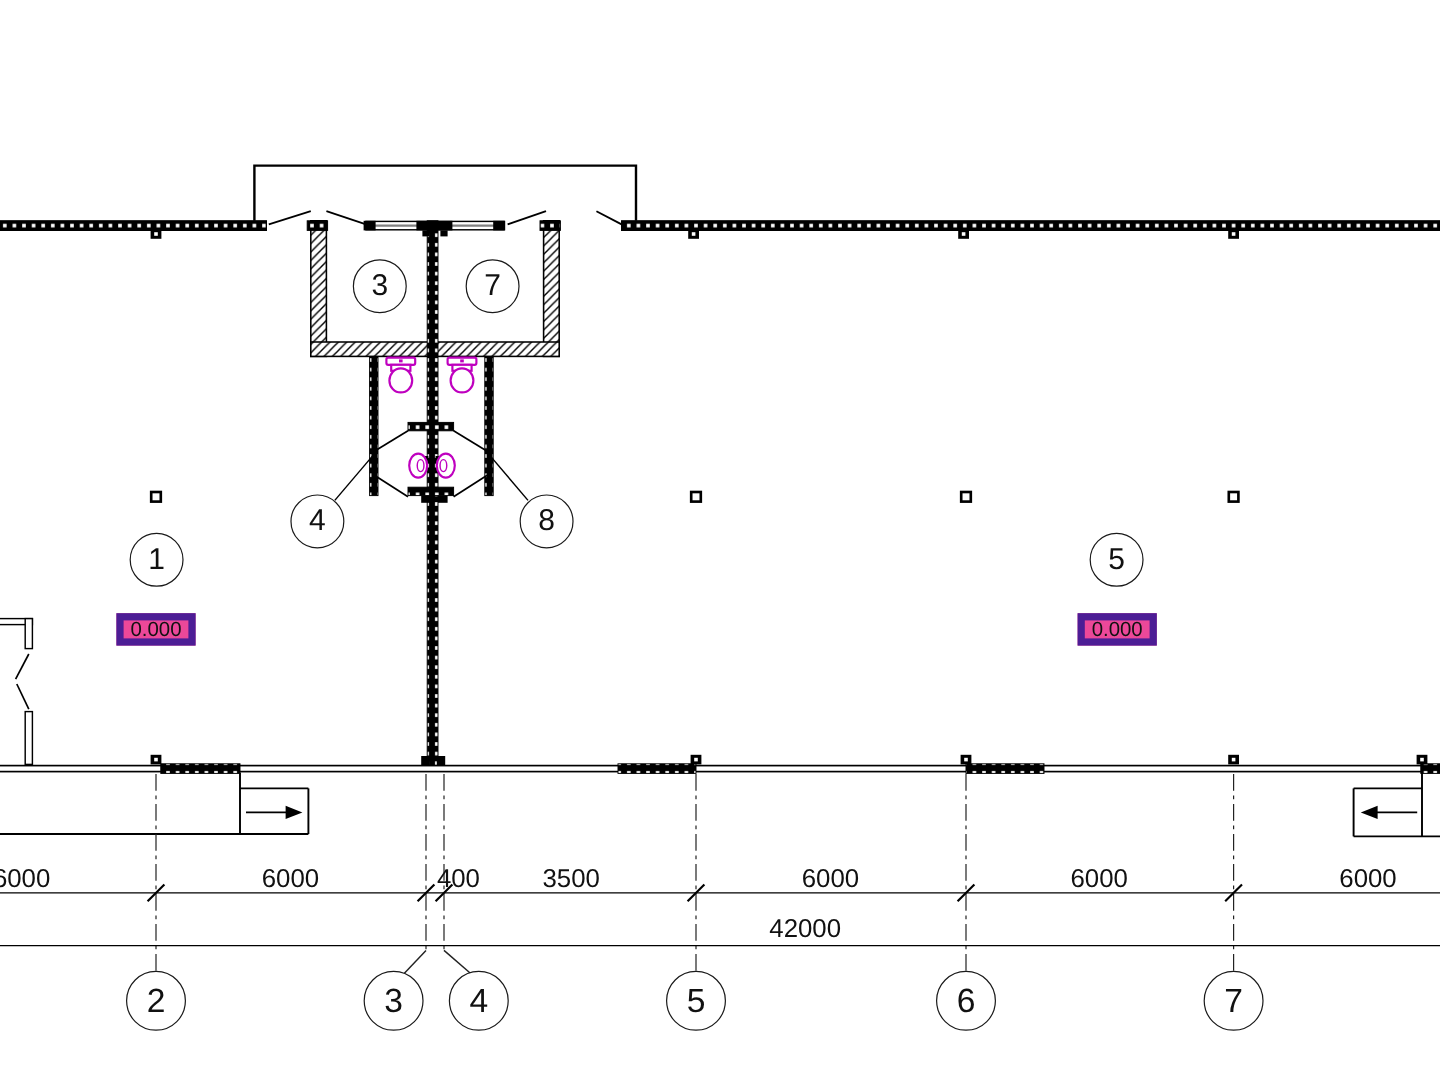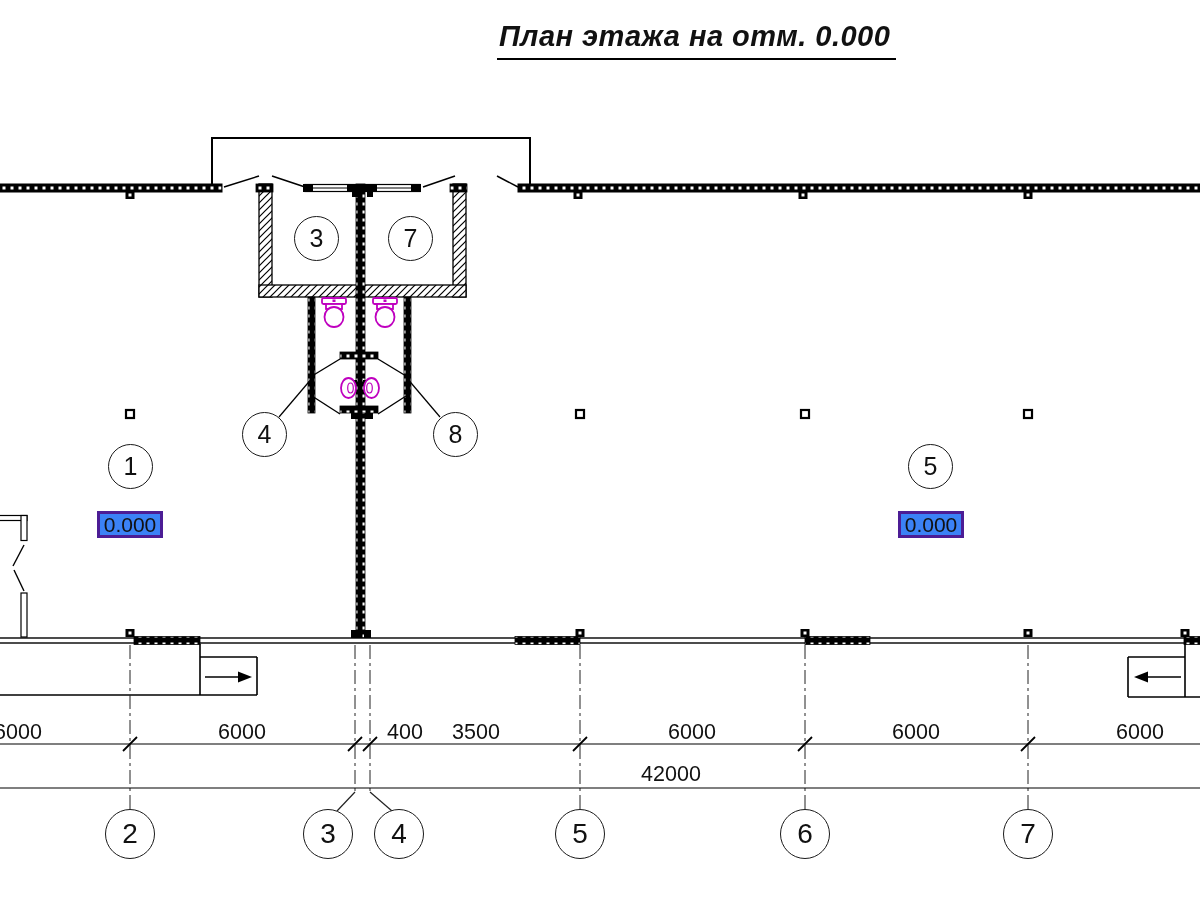--- a/index.html
+++ b/index.html
@@ -19,23 +19,23 @@
     box-sizing:border-box;
   }
   .room-bubble{width:45px;height:45px;font-size:25px;}
   .axis-bubble{width:50px;height:50px;font-size:28px;}
   .dim-label{
     position:absolute;width:96px;height:24px;text-align:center;
     font-size:21.5px;white-space:nowrap;background:transparent;
   }
   .dim-label.small{width:48px;}
   .elev-box{
-    position:absolute;width:66px;height:27px;border:3px solid #4c1d95;
-    background:#3b82f6;display:flex;align-items:center;justify-content:center;
-    font-size:21px;box-sizing:border-box;
+    position:absolute;width:66px;height:27px;border:6px solid #4c1d95;
+    background:#ec4899;display:flex;align-items:center;justify-content:center;
+    font-size:17px;box-sizing:border-box;
   }
 </style>
 </head>
 <body>
 
 <div id="stage">
 
   <svg width="1200" height="900" viewBox="0 0 1200 900">
     <defs>
       <pattern id="dots" width="8" height="8" patternUnits="userSpaceOnUse">
@@ -216,23 +216,20 @@
     <g stroke="#000" stroke-width="1.8">
       <line x1="123" y1="751" x2="137" y2="737"></line>
       <line x1="348" y1="751" x2="362" y2="737"></line>
       <line x1="363" y1="751" x2="377" y2="737"></line>
       <line x1="573" y1="751" x2="587" y2="737"></line>
       <line x1="798" y1="751" x2="812" y2="737"></line>
       <line x1="1021" y1="751" x2="1035" y2="737"></line>
     </g>
   </svg>
 
-  <div class="title-wrap">
-    <span class="title-text">План этажа на отм. 0.000</span>
-  </div>
 
   <div class="bubble room-bubble" style="left:108px;top:444px;">
     <span>1</span>
   </div>
   <div class="bubble room-bubble" style="left:294px;top:216px;">
     <span>3</span>
   </div>
   <div class="bubble room-bubble" style="left:388px;top:216px;">
     <span>7</span>
   </div>
@@ -248,21 +245,21 @@
 
   <div class="elev-box" style="left:97px;top:511px;">
     <span>0.000</span>
   </div>
   <div class="elev-box" style="left:898px;top:511px;">
     <span>0.000</span>
   </div>
 
   <div class="dim-label" style="left:-30px;top:720px;">6000</div>
   <div class="dim-label" style="left:194px;top:720px;">6000</div>
-  <div class="dim-label small" style="left:381px;top:720px;">400</div>
+  <div class="dim-label small" style="left:358px;top:720px;">400</div>
   <div class="dim-label" style="left:428px;top:720px;">3500</div>
   <div class="dim-label" style="left:644px;top:720px;">6000</div>
   <div class="dim-label" style="left:868px;top:720px;">6000</div>
   <div class="dim-label" style="left:1092px;top:720px;">6000</div>
 
   <div class="dim-label" style="left:623px;top:762px;">42000</div>
 
   <div class="bubble axis-bubble" style="left:105px;top:809px;">
     <span>2</span>
   </div>

